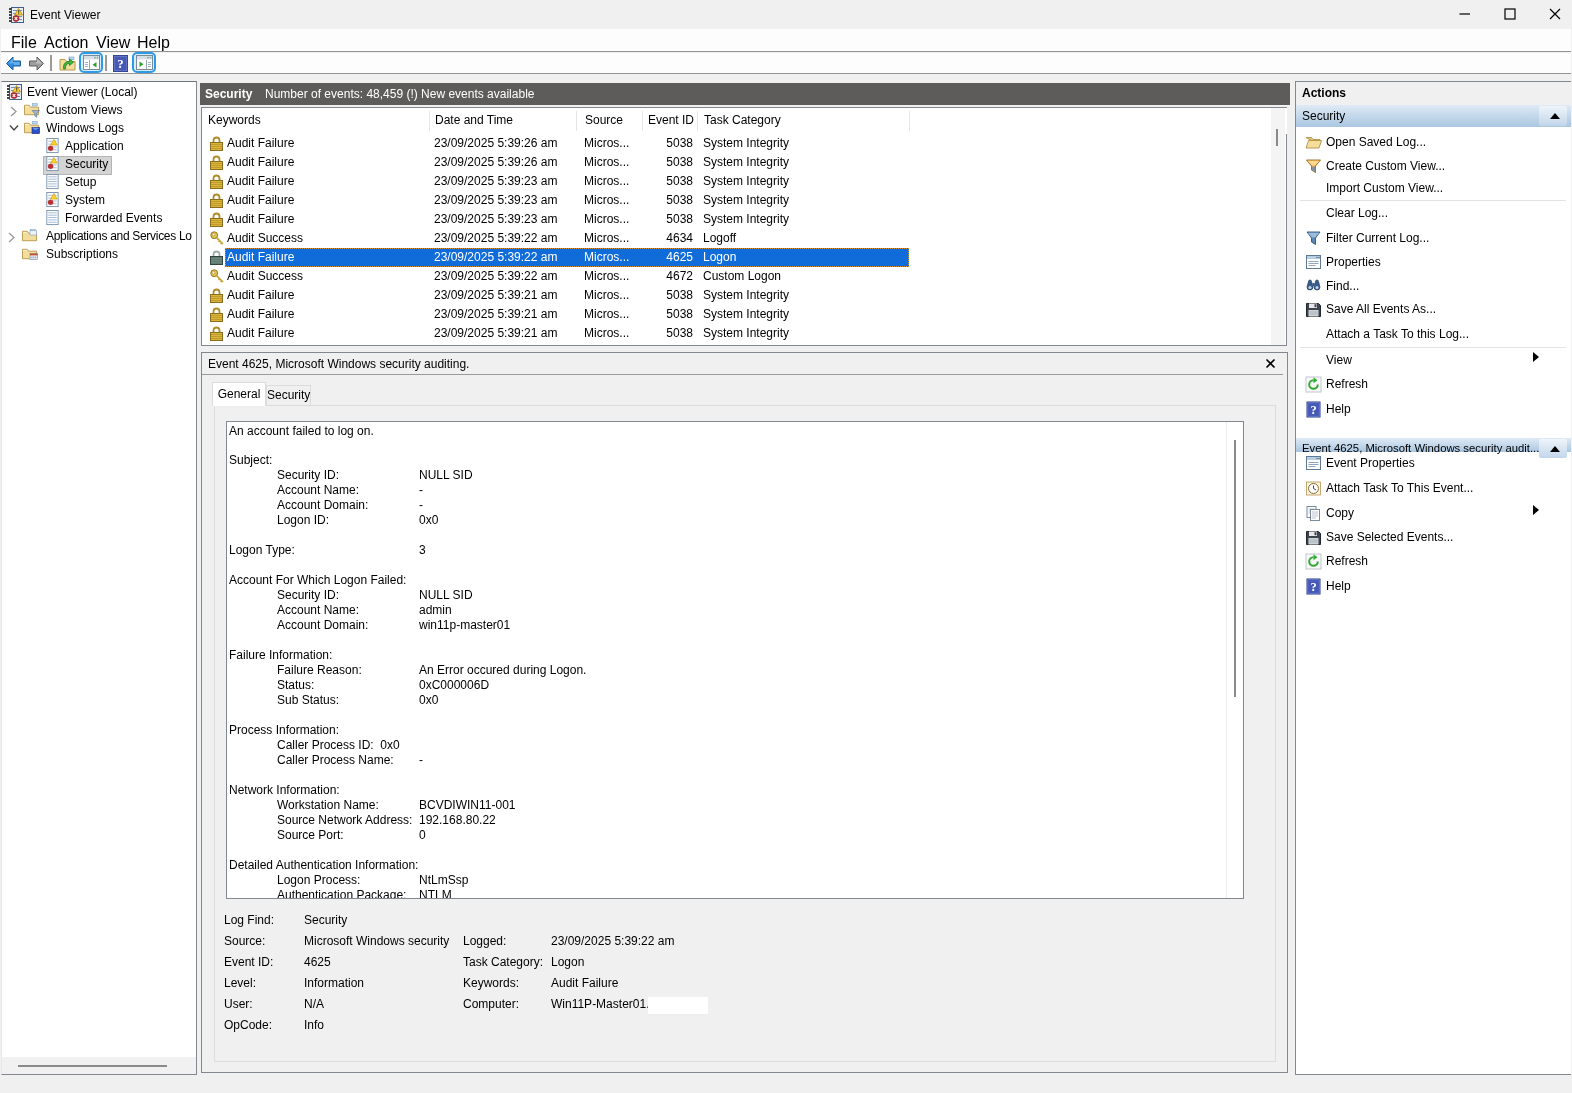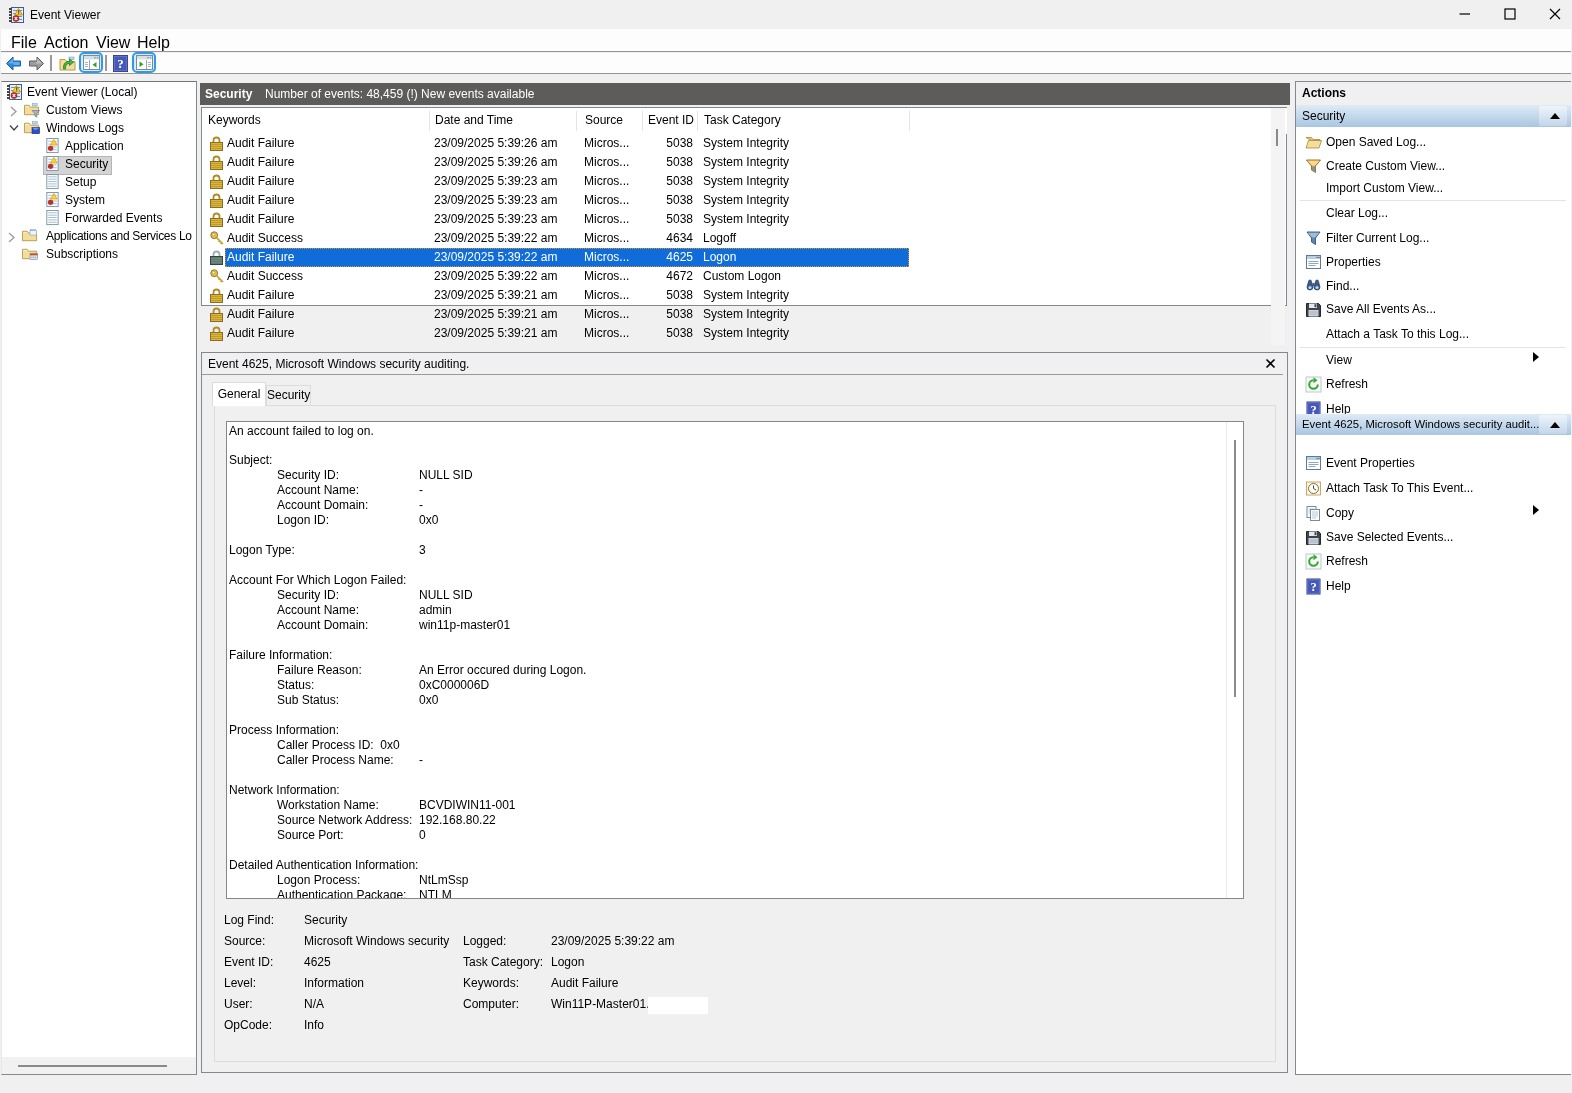--- a/index.html
+++ b/index.html
@@ -14,21 +14,21 @@
 .menuitem { position:absolute; top:5px; font-size:16px; }
 #toolbar { position:absolute; left:0; top:52px; width:1570px; height:21px; background:#fdfdfd; border-bottom:1px solid #949494; }
 .tbtn { position:absolute; top:2px; }
 #statusbar { position:absolute; left:0; top:1075px; width:1570px; height:17px; background:#f0f0f0; }
 
 #leftpane { position:absolute; left:0px; top:80px; width:196px; height:994px; background:#fff; border:1px solid #828790; border-left-color:#e8e8e8; border-top-color:#70757a; overflow:hidden; }
 .trow { position:absolute; height:18px; line-height:18px; white-space:nowrap; }
 .ticon { position:absolute; width:16px; height:16px; }
 
 #secheader { position:absolute; left:199px; top:82px; width:1090px; height:22px; background:#5e5c5a; color:#fff; line-height:22px; font-size:12px; }
-#listbox { position:absolute; left:200px; top:106px; width:1086px; height:199px; background:#fff; border:1px solid #828790; }
+#listbox { position:absolute; left:200px; top:106px; width:1086px; height:239px; background:#fff; border:1px solid #828790; }
 .lrow { position:absolute; left:1px; height:19px; line-height:19px; width:905px; white-space:nowrap; }
 .lrow .c1 { position:absolute; left:24px; }
 .lrow .c2 { position:absolute; left:231px; }
 .lrow .c3 { position:absolute; left:381px; }
 .lrow .c4 { position:absolute; left:437px; width:53px; text-align:right; }
 .lrow .c5 { position:absolute; left:500px; }
 .lrow svg { position:absolute; left:7px; top:2px; }
 .sel { color:#fff; } .selbg { position:absolute; left:22px; top:0; width:684px; height:19px; background:#0f6cd8; outline:1px dotted #d89030; outline-offset:-1px; }
 #colhdr { position:absolute; left:1px; top:0; width:1084px; height:26px; background:#fff; }
 .colh { position:absolute; top:5px; color:#000; }
@@ -671,21 +671,21 @@
           <use href="#refr"></use>
         </svg>
         <span class="atext">Refresh</span>
       </div>
     <div class="arow" style="top:315px">
         <svg width="17" height="17">
           <use href="#helpi"></use>
         </svg>
         <span class="atext">Help</span>
       </div>
-    <div class="bluehdr" style="top:332px;height:21px;line-height:21px">
+    <div class="bluehdr" style="top:356px;height:14px;line-height:21px">
       <span style="position:absolute;left:6px;width:246px;overflow:hidden;white-space:nowrap;font-size:11.3px">Event 4625, Microsoft Windows security audit...</span>
       <div class="abs" style="left:243px;top:1px;width:28px;height:19px;background:linear-gradient(#eef4fa,#c2d6ea);border-radius:2px"></div>
       <svg class="abs" style="left:254px;top:8px" width="10" height="6" viewBox="0 0 10 6">
           <path d="M0 6 L5 0 L10 6 Z" fill="#000"></path>
         </svg>
     </div>
     <div class="arow" style="top:369px">
         <svg width="17" height="16">
           <use href="#propwin"></use>
         </svg>

